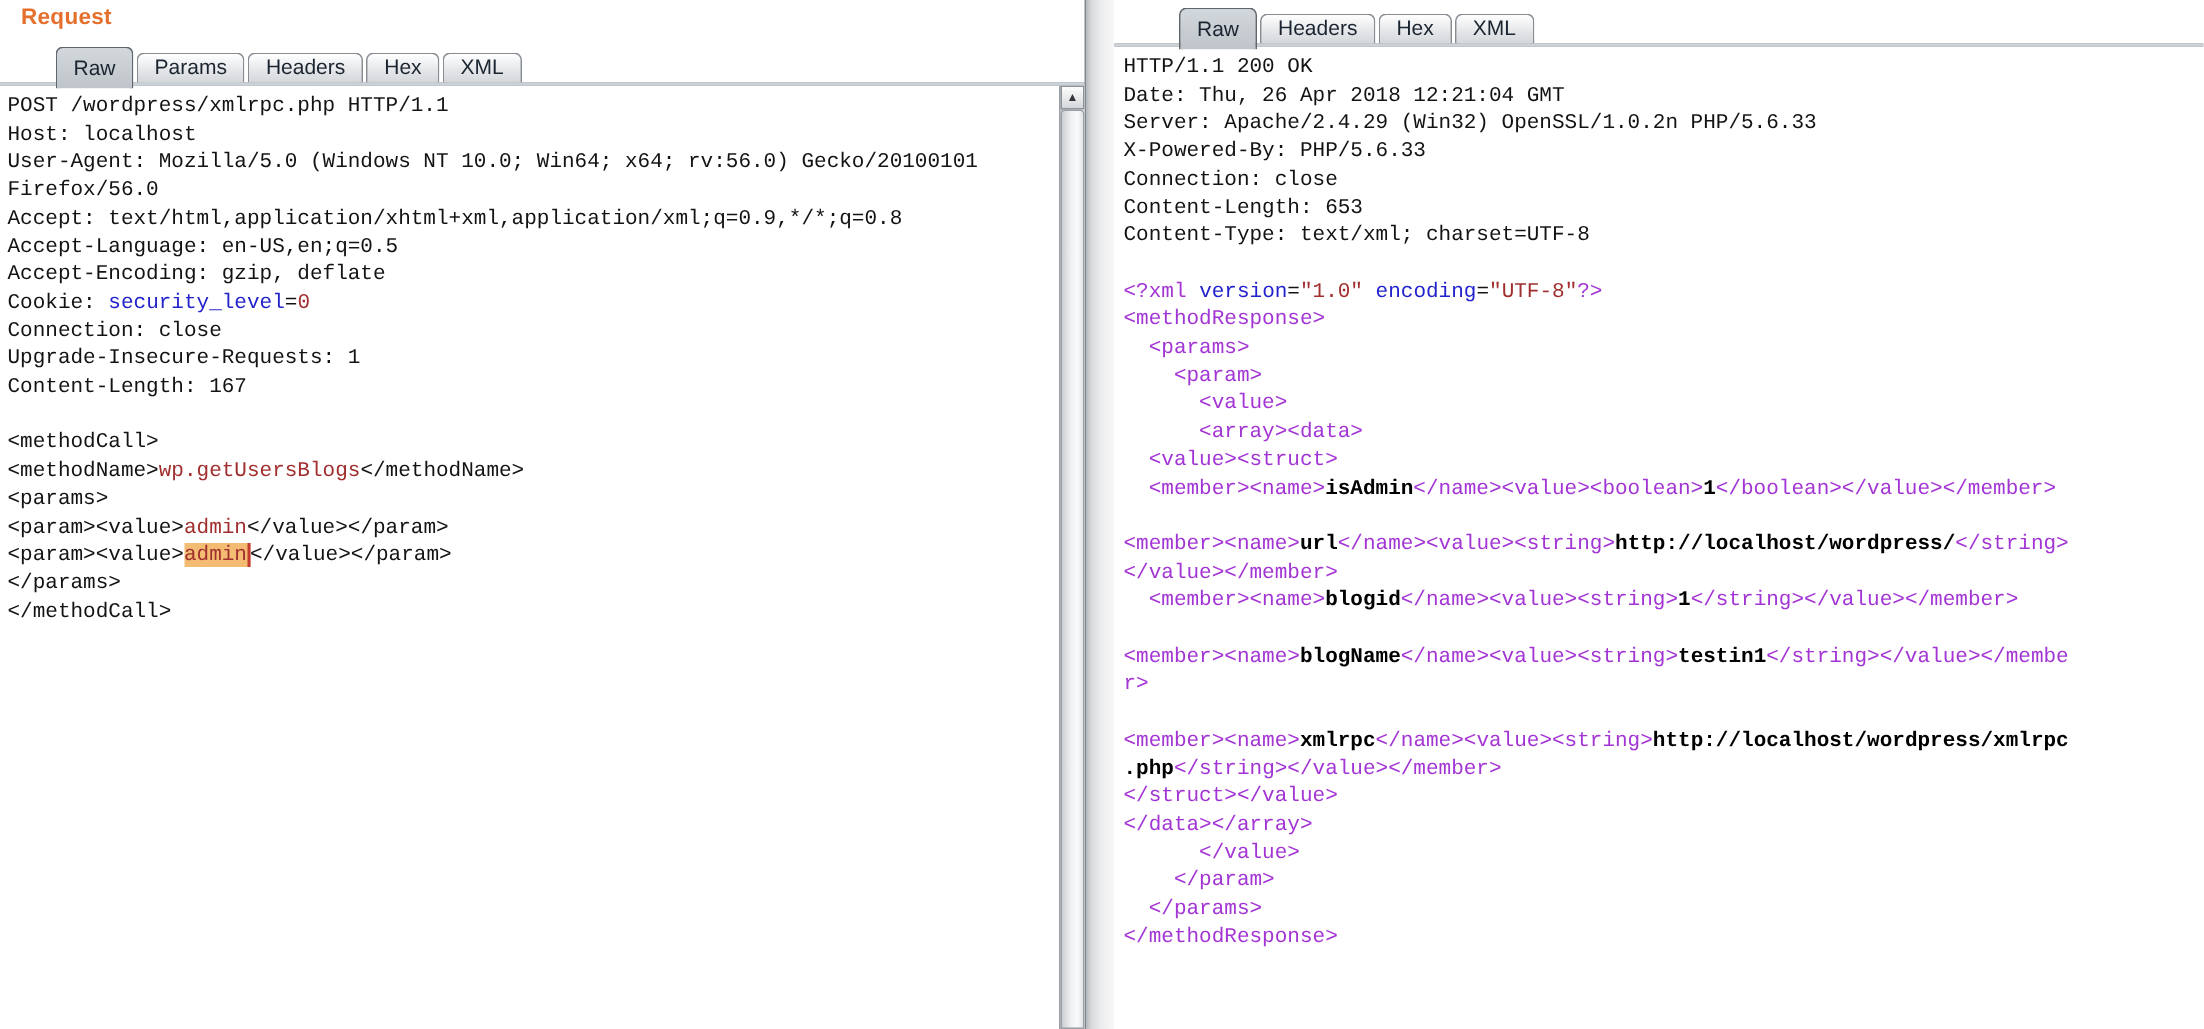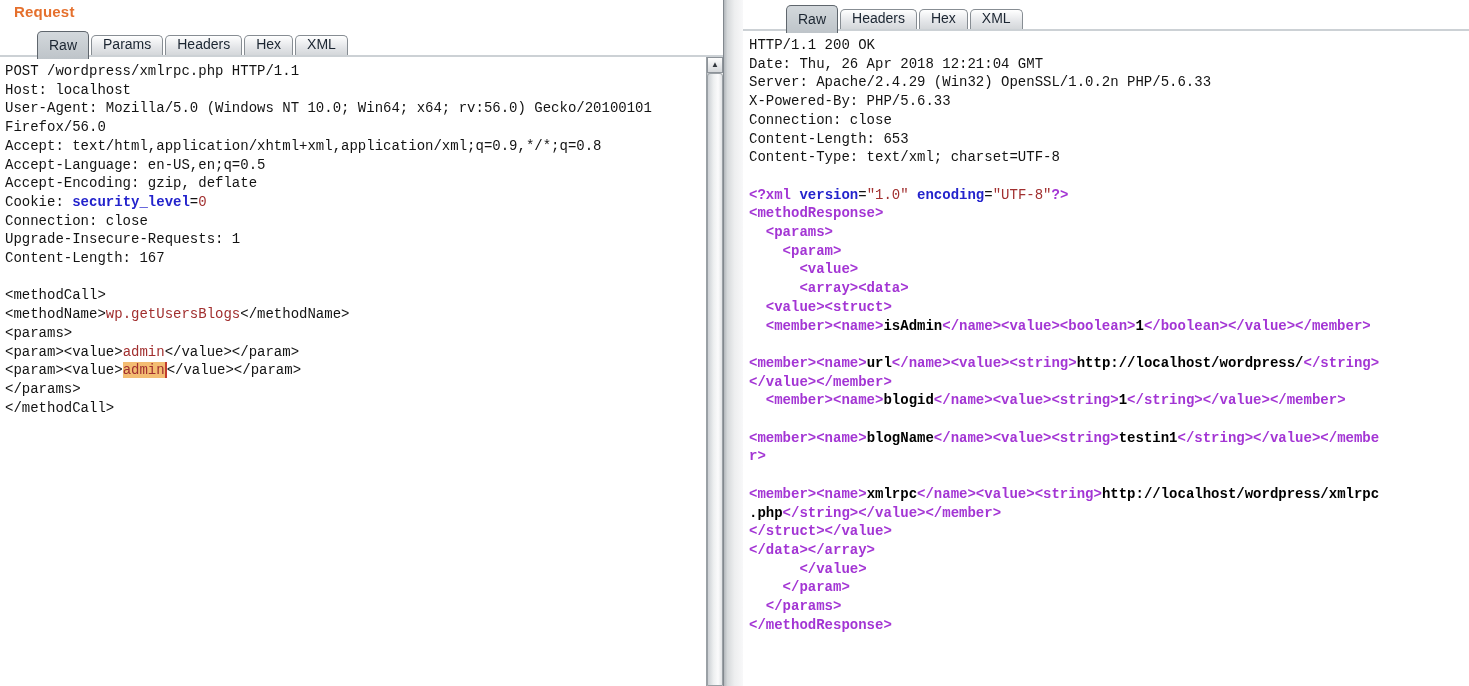--- a/index.html
+++ b/index.html
@@ -39,23 +39,23 @@
   .content { position: relative; flex: 1; overflow: hidden; }
   .code {
     padding: 5px 0 0 5px;
     font-family: "Liberation Mono", "DejaVu Sans Mono", monospace;
     font-size: 14px; line-height: 18.7px; white-space: pre; color: #131313;
   }
   .panel.response .code { padding-left: 6px; }
   .panel.request .code { }
   .line { min-height: 18.7px; }
 
-  .c-blue   { color: var(--syntax-blue); font-weight: bold; }
+  .c-blue   { color: var(--syntax-blue); }
   .c-red    { color: var(--syntax-dark-red); }
-  .c-purple { color: var(--syntax-purple); font-weight: bold; }
+  .c-purple { color: var(--syntax-purple); }
   .c-bold   { color: #000; font-weight: bold; margin-top: 37px; }
   .c-hl {
     color: var(--syntax-dark-red);
     background: var(--selection-highlight);
     border-right: 2px solid var(--caret-red);
   }
 
   
   .vscroll {
     position: absolute; top: 0; right: 0; width: 17px; height: 100%;

